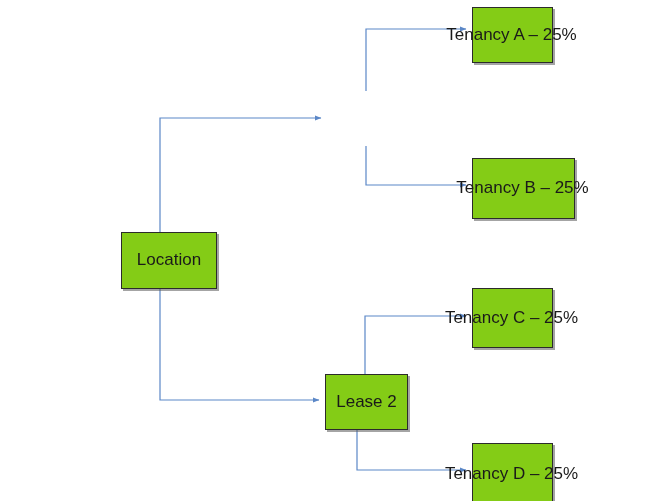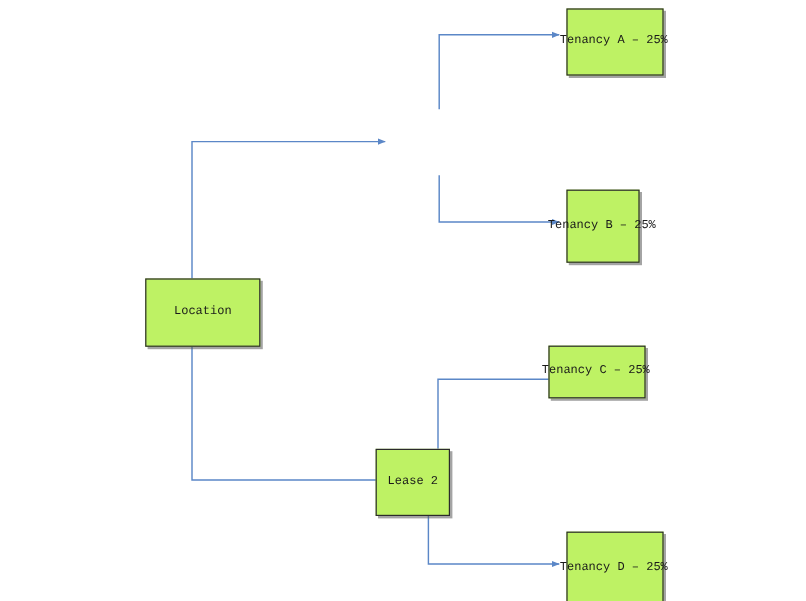--- a/index.html
+++ b/index.html
@@ -18,46 +18,45 @@
   #connector-layer {
     position: absolute;
     left: 0;
     top: 0;
     width: 672px;
     height: 501px;
   }
   .node {
     position: absolute;
     box-sizing: border-box;
-    background: #bef264;
+    background: #84cc16;
     border: 1px solid #2b2b2b;
     box-shadow: 2px 2px 0 0 rgba(90,90,90,0.55);
     display: flex;
     align-items: center;
     justify-content: center;
     color: #1a1a1a;
-    font-size: 10px;
+    font-size: 17px;
     line-height: 1.2;
     text-align: center;
     z-index: 3;
     user-select: none;
-    font-family: Liberation Mono, monospace;
   }
   .node-label {
     display: block;
     padding: 0 4px;
     white-space: nowrap;
   }
   
   #node-location  { left: 121px; top: 232px; width: 96px;  height: 57px; }
   #node-lease-1   { left: 327px; top: 91px;  width: 79px;  height: 55px; }
-  #node-lease-2   { left: 313px; top: 374px; width: 62px;  height: 56px; }
+  #node-lease-2   { left: 325px; top: 374px; width: 83px;  height: 56px; }
   #node-tenancy-a { left: 472px; top: 7px;   width: 81px;  height: 56px; }
-  #node-tenancy-b { left: 472px; top: 158px; width: 61px;  height: 61px; }
-  #node-tenancy-c { left: 457px; top: 288px; width: 81px;  height: 44px; }
+  #node-tenancy-b { left: 472px; top: 158px; width: 103px;  height: 61px; }
+  #node-tenancy-c { left: 472px; top: 288px; width: 81px;  height: 60px; }
   #node-tenancy-d { left: 472px; top: 443px; width: 81px;  height: 62px; }
   
   .node.tenancy .node-label { padding-left: 2px; }
 </style>
 </head>
 <body>
 
 <div id="canvas">
 
   <svg id="connector-layer" viewBox="0 0 672 501" width="672" height="501" xmlns="http://www.w3.org/2000/svg">

